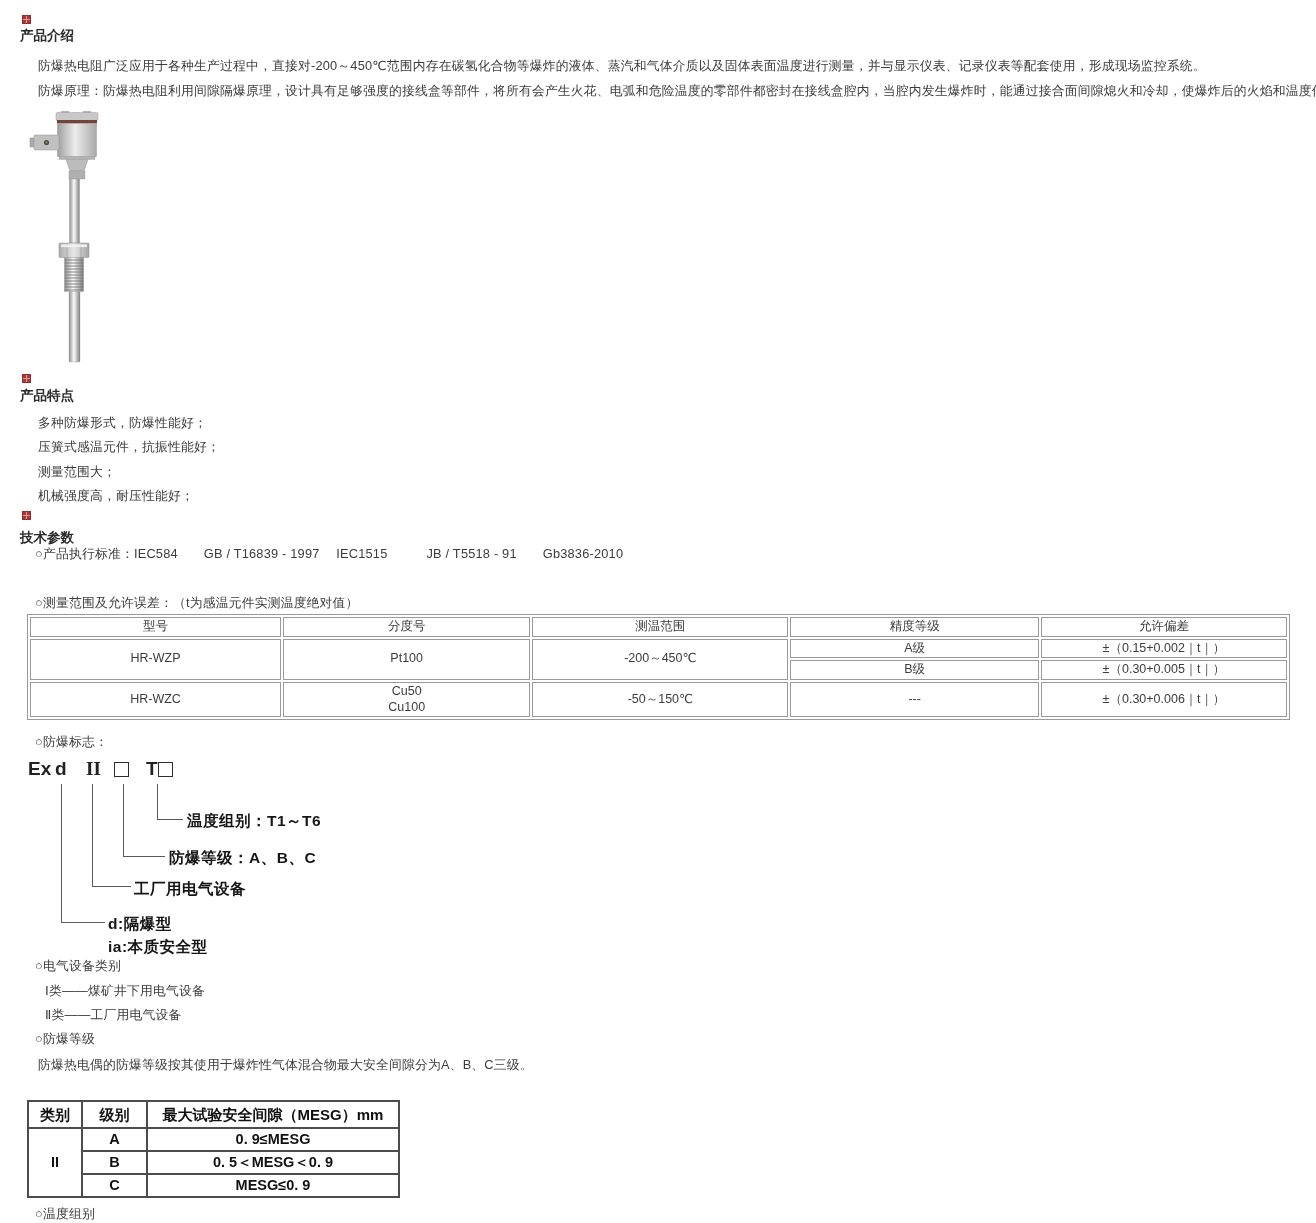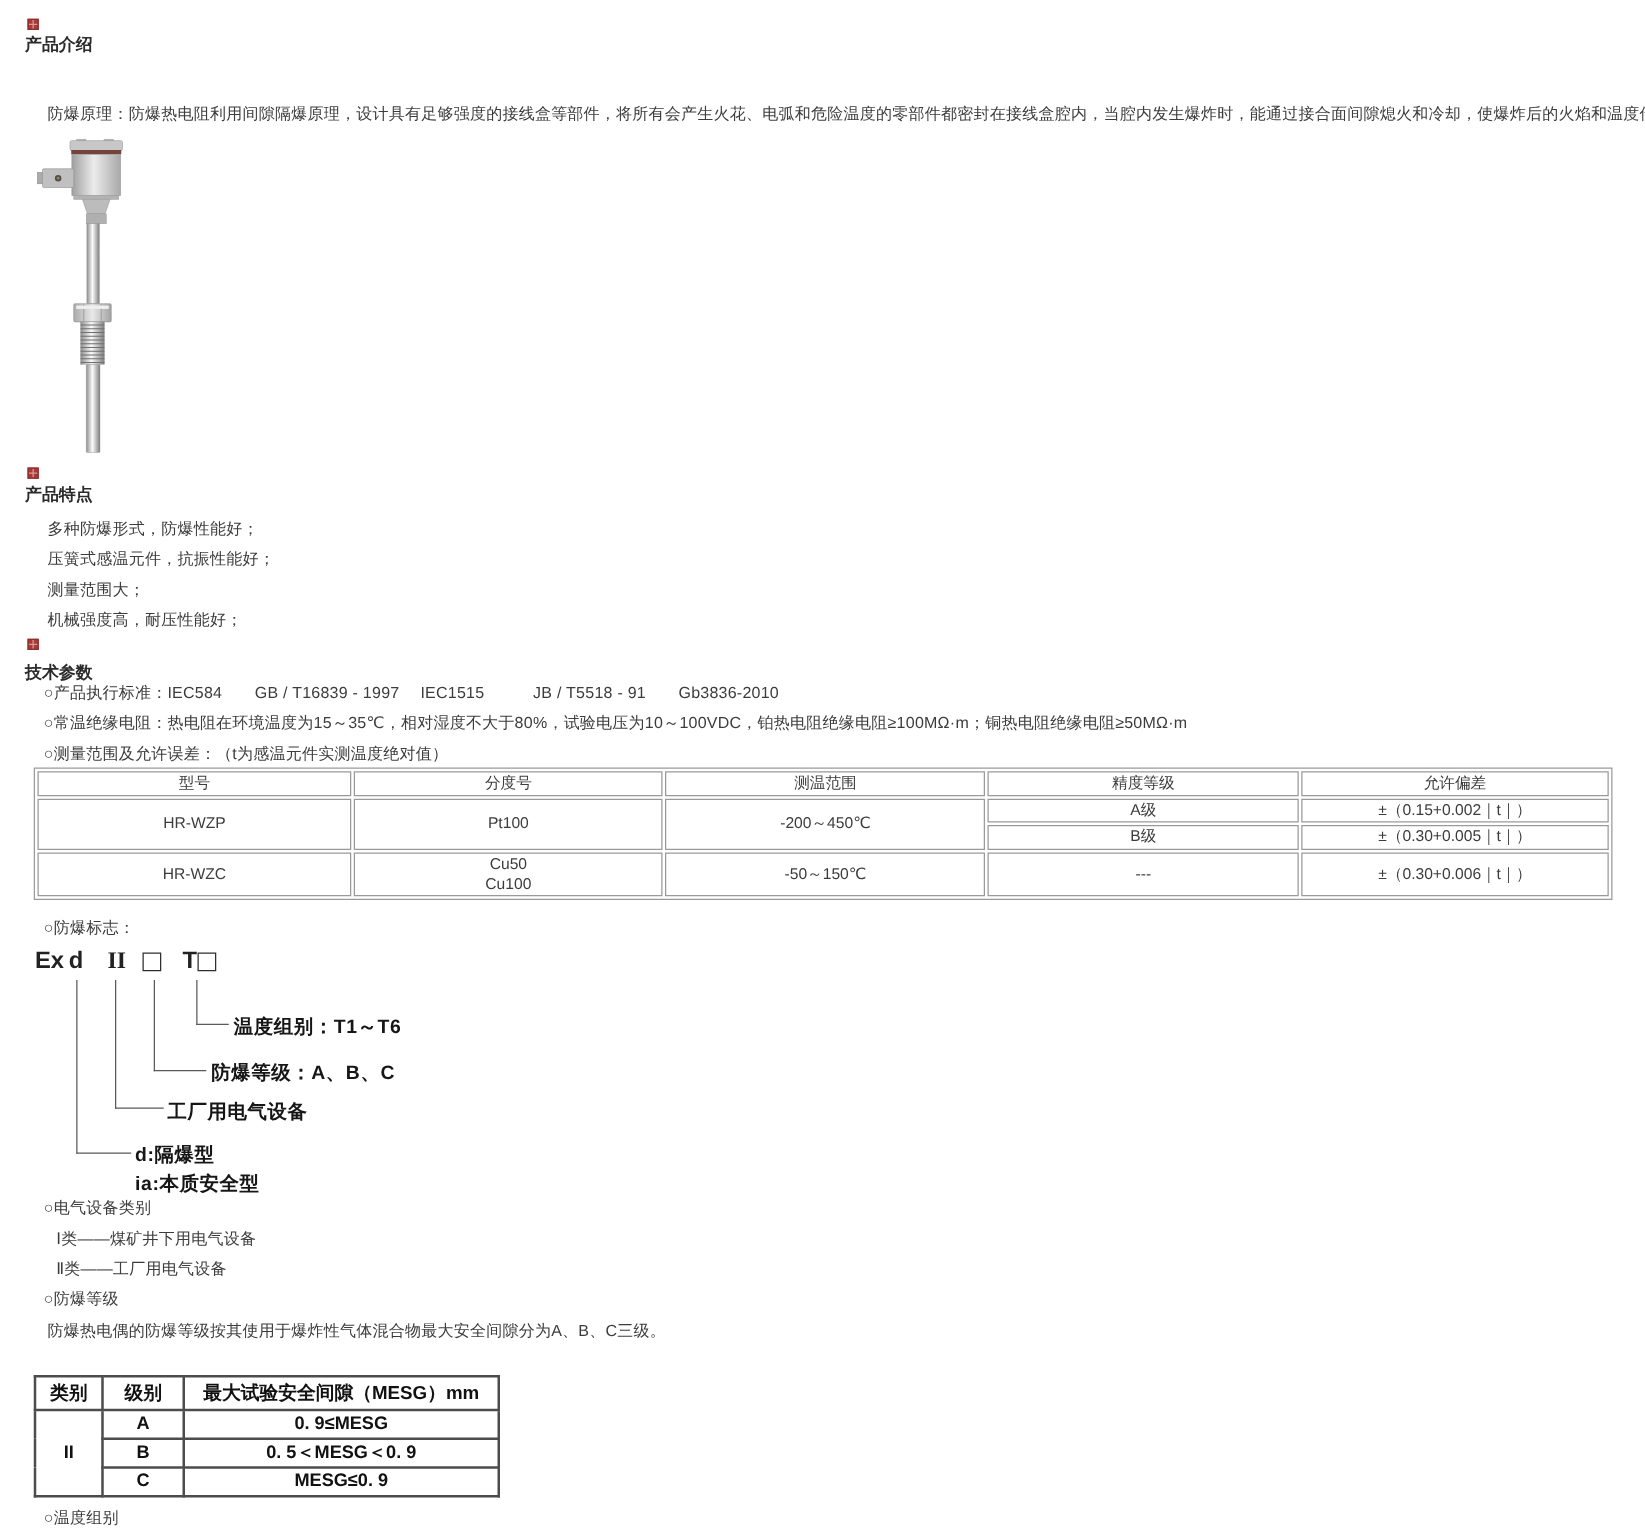--- a/index.html
+++ b/index.html
@@ -48,20 +48,21 @@
 
   .product-photo { position:absolute; left:28px; top:111px; width:76px; height:252px; }
 </style>
 </head>
 <body>
 
 <div class="page">
 
   <div class="broken-img-icon" style="left:22px; top:15px;"></div>
   <div class="sec-title" style="left:20px; top:27px;">产品介绍</div>
+  <div class="body-line" style="left:38px; top:58px;">防爆热电阻广泛应用于各种生产过程中，直接对-200～450℃范围内存在碳氢化合物等爆炸的液体、蒸汽和气体介质以及固体表面温度进行测量，并与显示仪表、记录仪表等配套使用，形成现场监控系统。</div>
   <div class="body-line" style="left:38px; top:83px;">防爆原理：防爆热电阻利用间隙隔爆原理，设计具有足够强度的接线盒等部件，将所有会产生火花、电弧和危险温度的零部件都密封在接线盒腔内，当腔内发生爆炸时，能通过接合面间隙熄火和冷却，使爆炸后的火焰和温度传不到腔外，从而进行测量。</div>
 
   <div class="product-photo">
     <svg width="76" height="252" viewBox="0 0 76 252">
       <defs>
         <linearGradient id="gHead" x1="0" y1="0" x2="1" y2="0">
           <stop offset="0" stop-color="#9f9f9f"></stop>
             <stop offset="0.45" stop-color="#ececec"></stop>
             <stop offset="1" stop-color="#a8a8a8"></stop>
         </linearGradient>
@@ -110,21 +111,20 @@
   <div class="broken-img-icon" style="left:22px; top:374px;"></div>
   <div class="sec-title" style="left:20px; top:387px;">产品特点</div>
   <div class="body-line" style="left:38px; top:415px;">多种防爆形式，防爆性能好；</div>
   <div class="body-line" style="left:38px; top:439px;">压簧式感温元件，抗振性能好；</div>
   <div class="body-line" style="left:38px; top:464px;">测量范围大；</div>
   <div class="body-line" style="left:38px; top:488px;">机械强度高，耐压性能好；</div>
 
   <div class="broken-img-icon" style="left:22px; top:511px;"></div>
   <div class="sec-title" style="left:20px; top:529px;">技术参数</div>
   <div class="body-line" style="left:35px; top:546px;">○产品执行标准：IEC584　　GB / T16839 - 1997　 IEC1515　　　JB / T5518 - 91　　Gb3836-2010</div>
-  <div class="body-line" style="left:35px; top:570px;">○常温绝缘电阻：热电阻在环境温度为15～35℃，相对湿度不大于80%，试验电压为10～100VDC，铂热电阻绝缘电阻≥100MΩ·m；铜热电阻绝缘电阻≥50MΩ·m</div>
   <div class="body-line" style="left:35px; top:595px;">○测量范围及允许误差：（t为感温元件实测温度绝对值）</div>
 
   <table class="spec-table">
     <tbody>
         <tr class="h-row">
       <th style="width:20.1%">型号</th>
       <th style="width:19.8%">分度号</th>
       <th style="width:20.5%">测温范围</th>
       <th style="width:19.9%">精度等级</th>
       <th>允许偏差</th>

